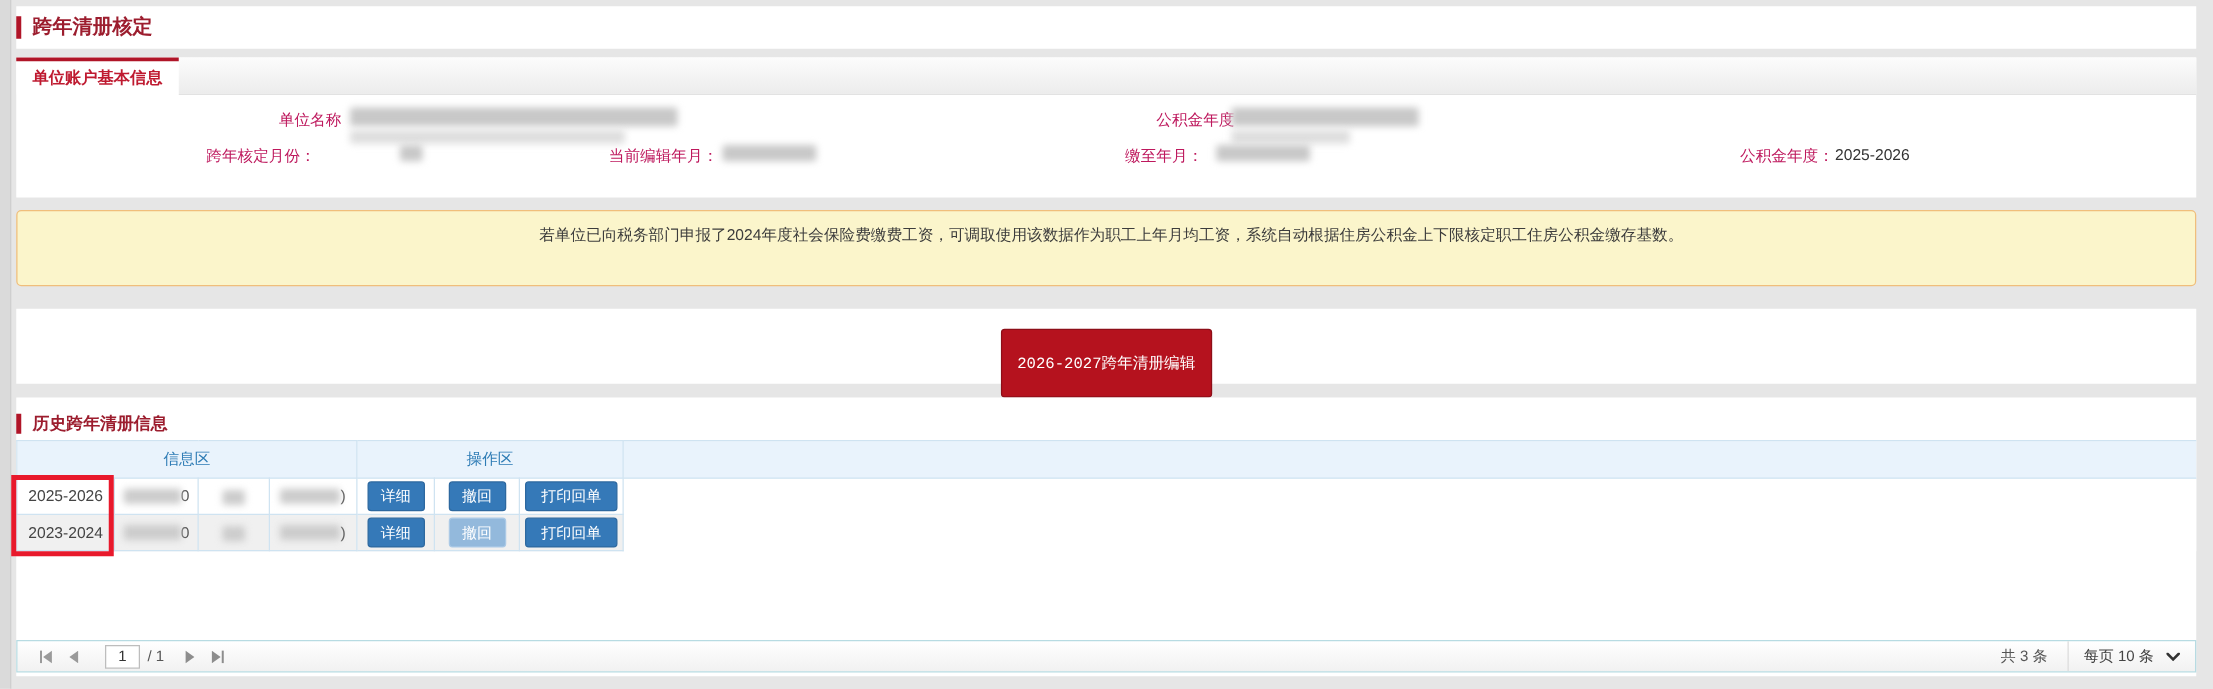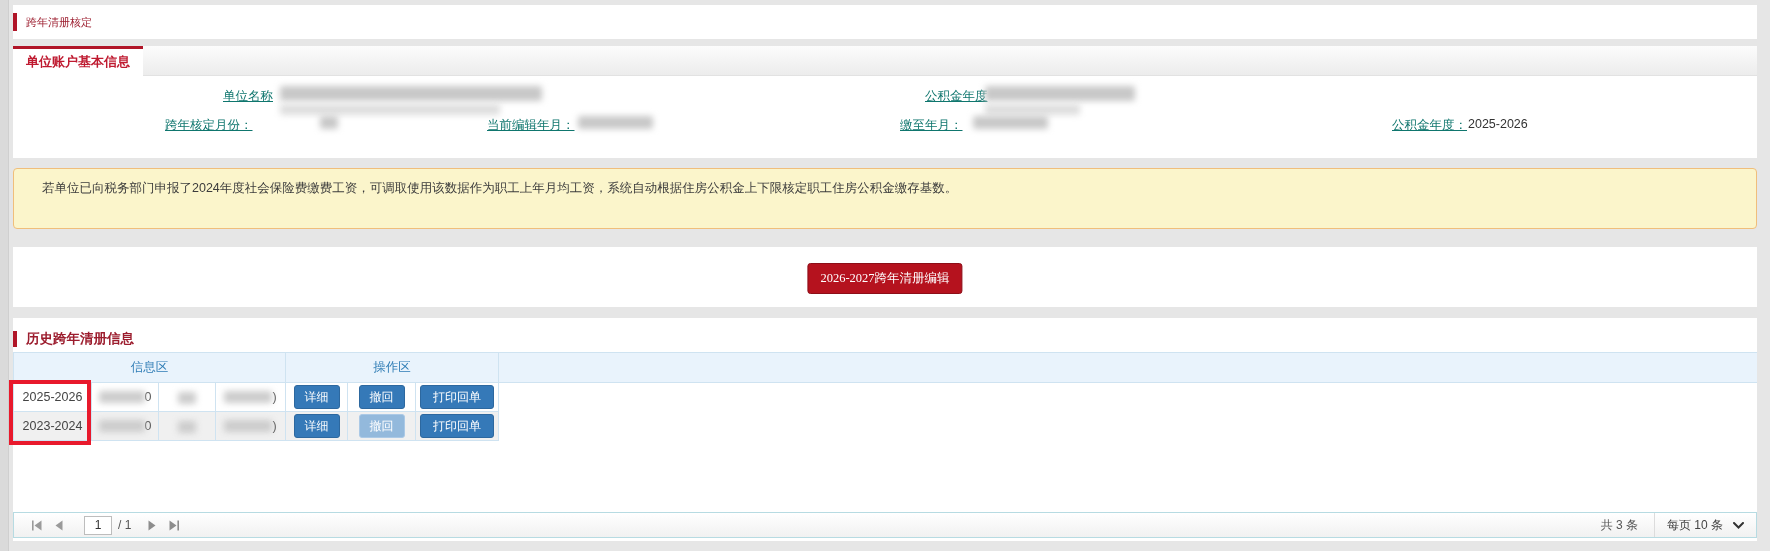--- a/index.html
+++ b/index.html
@@ -11,40 +11,40 @@
   }
   .page { position:absolute; inset:0; }
   .left-edge { position:absolute; left:0; top:0; width:9px; height:551px; background:#dadada; border-right:1px solid #cfcfcf; }
 
   .panel { position:absolute; left:13px; width:1744px; background:#fff; }
 
   
   .title-panel { top:5px; height:34px; }
   .accent { display:inline-block; width:4px; background:#b01528; }
   .title-panel .accent { position:absolute; left:0; top:8px; height:18px; }
-  .page-title { position:absolute; left:13px; top:0; line-height:34px; font-size:11px; font-weight:normal; color:#9c1d2e; }
+  .page-title { position:absolute; left:13px; top:0; line-height:34px; font-size:16px; font-weight:bold; color:#9c1d2e; }
 
   
   .account-panel { top:46px; height:112px; }
   .tabstrip { position:absolute; top:0; left:0; right:0; height:30px; background:linear-gradient(#fcfcfc,#ececec); border-bottom:1px solid #e2e2e2; }
   .tab-active { position:absolute; left:0; top:0; width:130px; height:30px; background:#fff; border-top:3px solid #b01528; color:#bf1a30; font-weight:bold; font-size:13px; text-align:center; line-height:26px; cursor:pointer; }
-  .field-label { position:absolute; color:#0f766e; font-size:12.5px; white-space:nowrap;text-decoration:underline; }
+  .field-label { position:absolute; color:#be185d; font-size:12.5px; white-space:nowrap; }
   .value-text { position:absolute; color:#333; font-size:12.5px; white-space:nowrap; }
   .blur { position:absolute; background:#c8c8c8; border-radius:2px; filter:blur(3px); }
   .blur.light { background:#dedede; }
 
   
   .notice { position:absolute; left:13px; top:168px; width:1744px; height:61px; background:#fbf5cb; border:1px solid #f0be7b; border-radius:4px; }
   .notice p { margin:0; position:absolute; left:28px; right:20px; font-size:12.5px; color:#3c3c3c; white-space:nowrap; overflow:hidden; }
-  .notice .line1 { top:11px; }
+  .notice .line1 { top:11px;text-align:center; }
   .notice .line2 { top:34px; }
 
   
   .action-panel { top:247px; height:60px; }
-  .red-btn { position:absolute; left:50%; top:16px; transform:translateX(-50%); background:#b5121e; border:1px solid #8d0e18; border-radius:3px; color:#fff; font-size:12.5px; padding:6px 12px; cursor:pointer; font-family:Liberation Serif, serif; white-space:nowrap; }
+  .red-btn { position:absolute; left:50%; top:16px; transform:translateX(-50%); background:#b5121e; border:1px solid #8d0e18; border-radius:3px; color:#fff; font-size:12.5px; padding:18px 12px; cursor:pointer; font-family:Liberation Mono, monospace; white-space:nowrap; }
 
   
   .history-panel { top:318px; height:223px; }
   .section-title { position:absolute; top:12px; left:0; height:18px; }
   .section-title .accent { position:absolute; left:0; top:1px; height:16px; }
   .section-title span.txt { position:absolute; left:13px; top:0; font-size:13.5px; font-weight:bold; color:#9c1d2e; white-space:nowrap; }
 
   table.history { position:absolute; top:34px; left:0; width:1744px; border-collapse:collapse; table-layout:fixed; }
   table.history th, table.history td { border:1px solid #cfe3f1; padding:0; text-align:center; }
   table.history thead th { background:#e9f3fc; color:#2e7cb5; font-weight:normal; font-size:12.5px; height:30px; }

